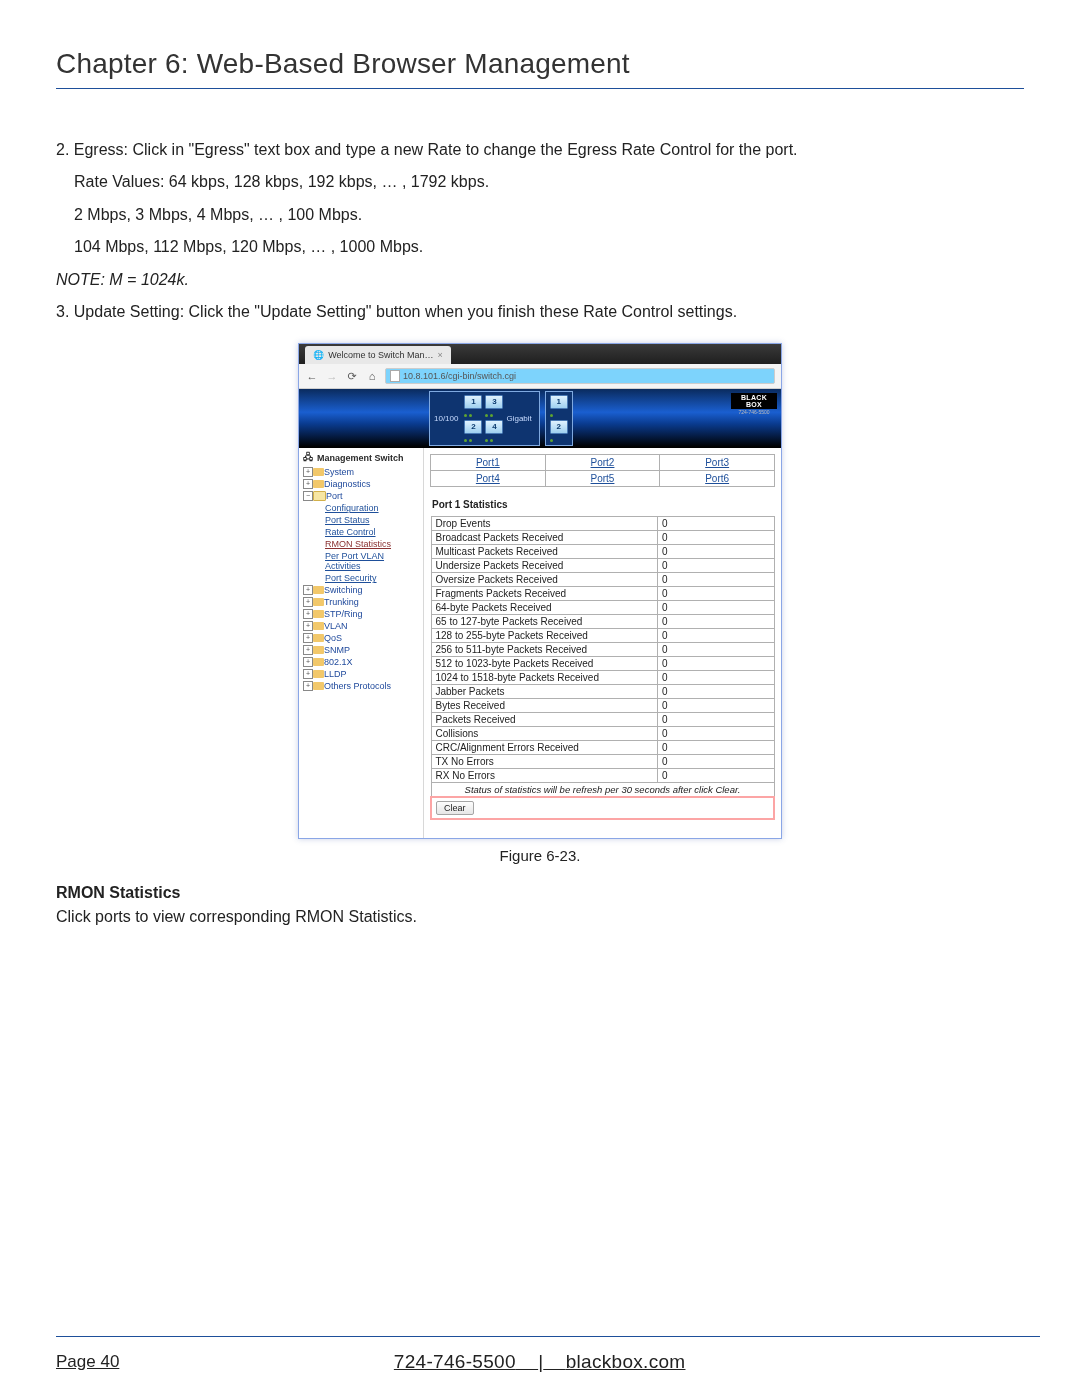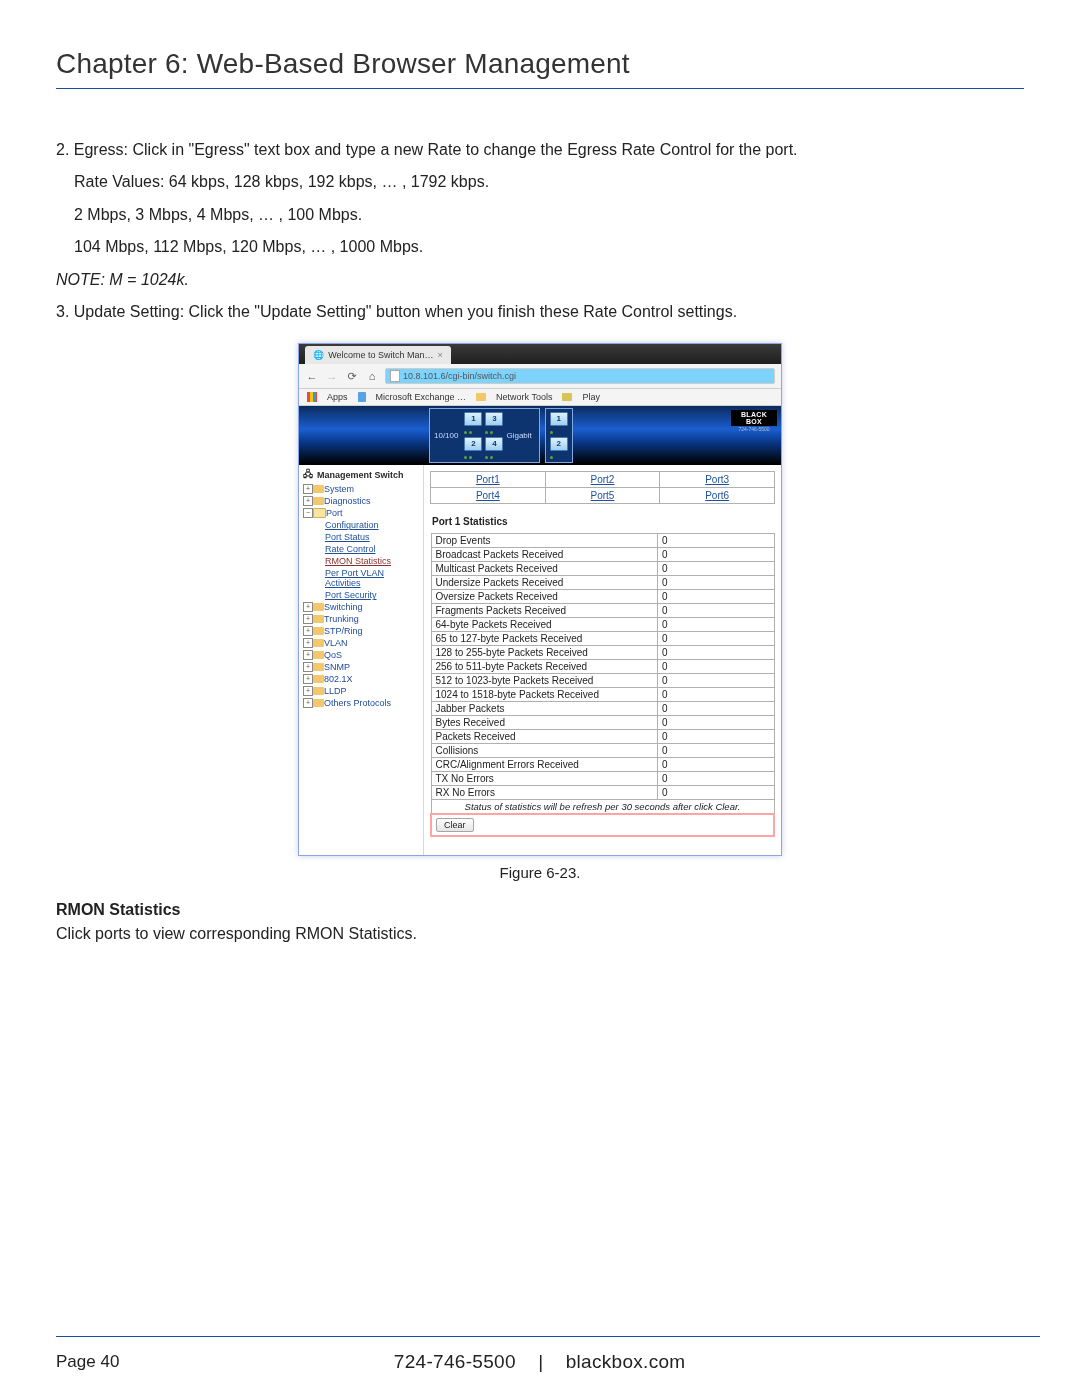--- a/index.html
+++ b/index.html
@@ -245,21 +245,21 @@
   }
 
   
   .footer-rule {
     border:none;
     border-top:1px solid #1e4f9a;
     margin: 0 0 14px 0;
   }
   .footer {
     position:absolute;
-    left:56px; right:40px; bottom:24px;
+    left:56px; right:40px; bottom:24px;text-decoration:underline;
   }
   .footer-line {
     display:flex; justify-content:space-between; align-items:center;
     font-size:17px;
   }
   .footer-center { font-size:19px; letter-spacing:0.3px; }
 </style>
 </head>
 <body>
 
@@ -292,30 +292,20 @@
         <span class="nav-icon">←</span>
         <span class="nav-icon" style="color:#bbb;">→</span>
         <span class="nav-icon">⟳</span>
         <span class="nav-icon">⌂</span>
         <div class="addr-field">
           <span class="doc-icon"></span>
           <span>10.8.101.6/cgi-bin/switch.cgi</span>
         </div>
       </div>
 
-      <div class="bookmarkbar">
-        <span class="apps-icon"></span>
-        <span>Apps</span>
-        <span class="bm-doc"></span>
-        <span>Microsoft Exchange …</span>
-        <span class="bm-folder"></span>
-        <span>Network Tools</span>
-        <span class="bm-play"></span>
-        <span>Play</span>
-      </div>
 
       <div class="banner">
         <div class="port-block">
           <div class="port-group">
             <div style="display:flex; align-items:center; gap:3px;">
               <span class="port-label">10/100</span>
               <div style="display:flex; gap:3px;">
                 <div class="port-col">
                   <div class="port-btn">1</div>
                   <div class="port-dots">

